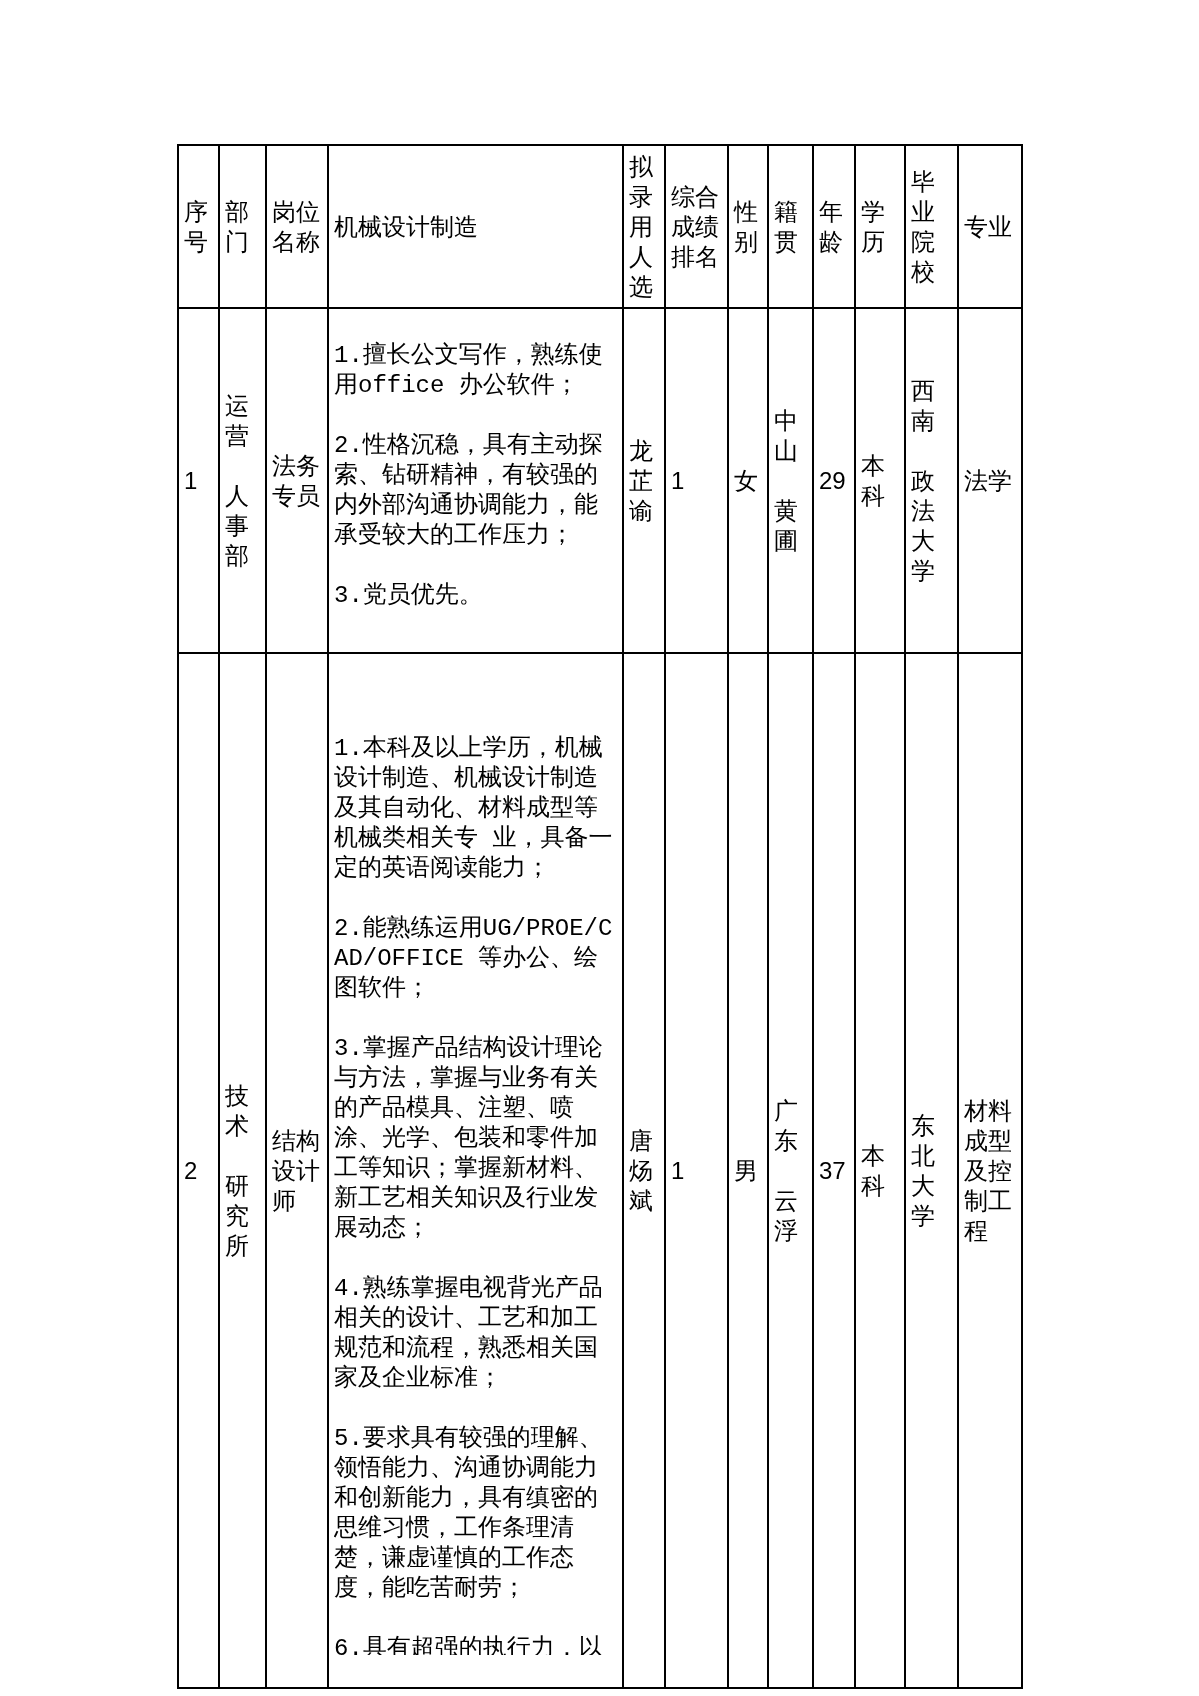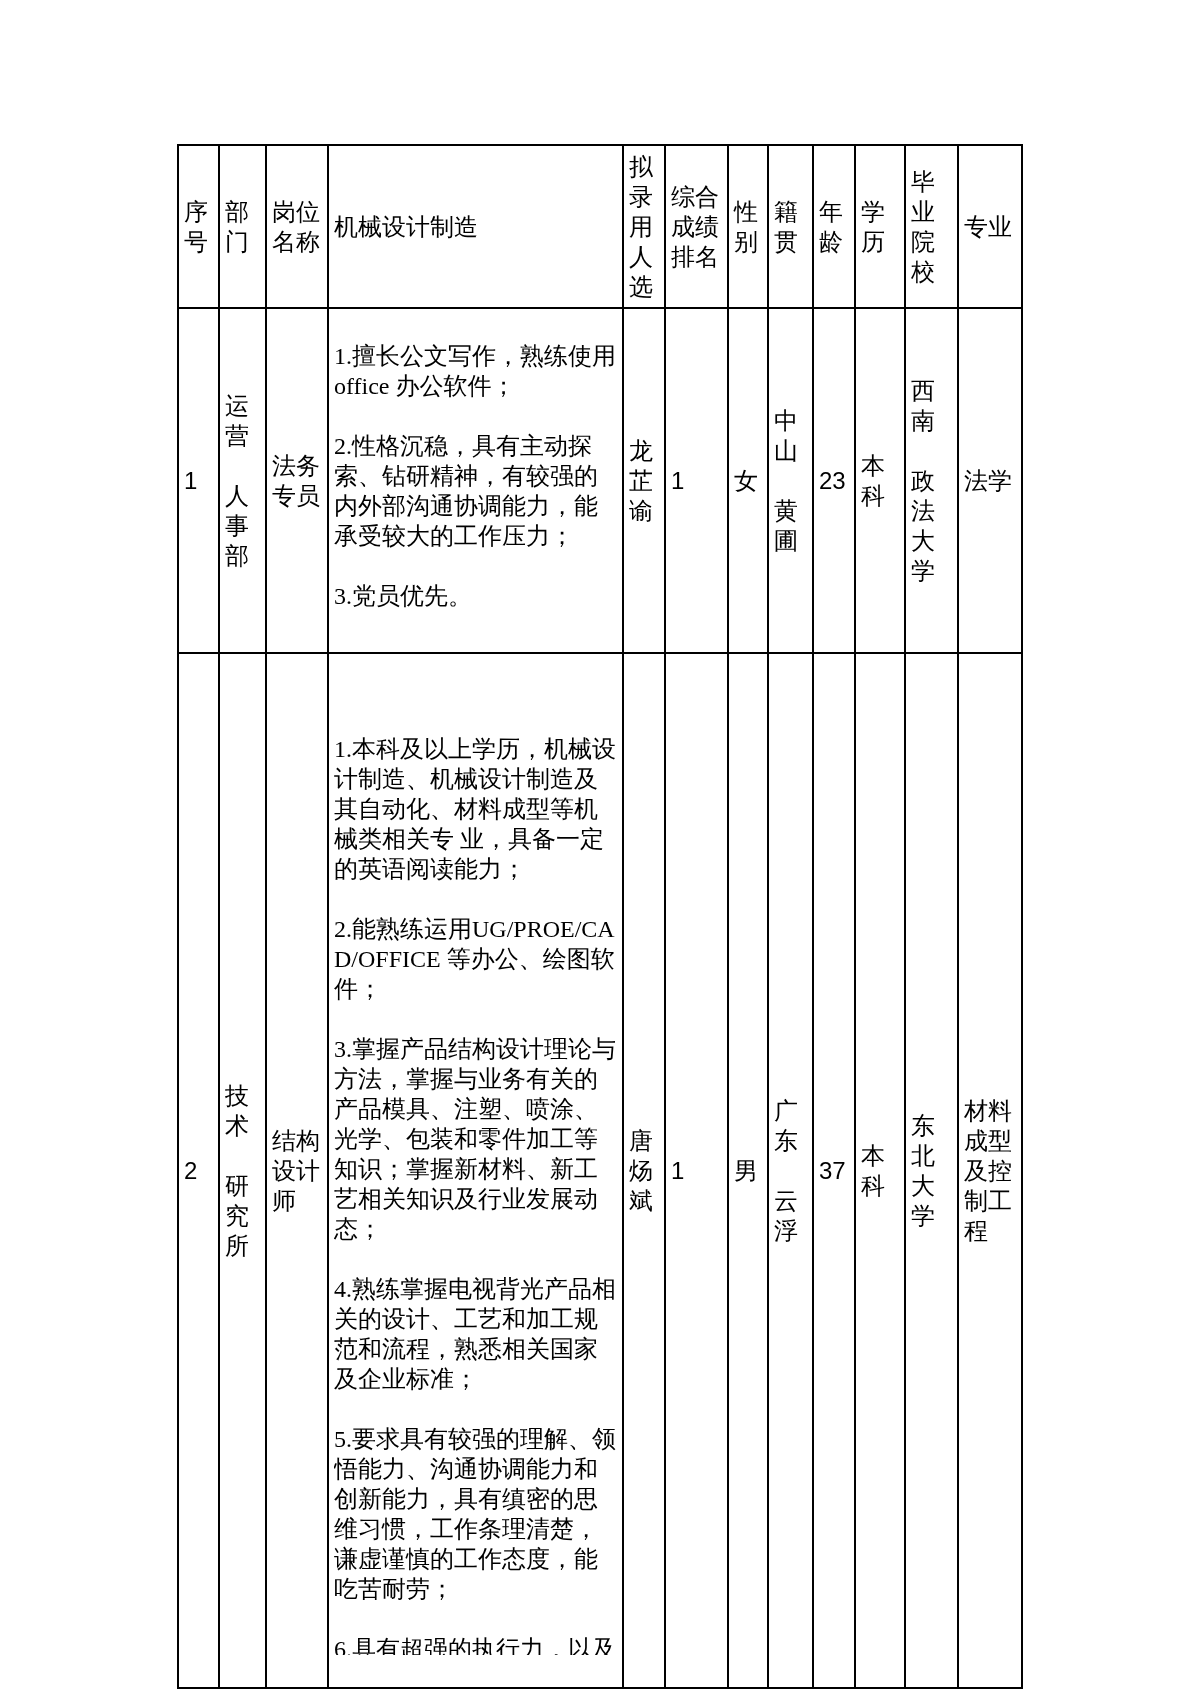--- a/index.html
+++ b/index.html
@@ -39,21 +39,21 @@
     word-break: break-all;
     overflow: hidden;
   }
   table.doc-table tr.hdr   { height: 163px; }
   table.doc-table tr.row-1 { height: 289px; }
   table.doc-table tr.row-2 { height: 931px; }
 
   
   td.req {
     vertical-align: top;
-    font-family: Liberation Serif, serif;
+    font-family: Liberation Mono, monospace;
     line-height: 29px;
     padding: 4px 5px;
   }
   td.req .clip { overflow: hidden; }
   tr.row-1 td.req .clip { height: 279px; }
   tr.row-2 td.req .clip { height: 921px; margin-top: 48px; }
 
   
   .num {
     font-family: "Liberation Sans", sans-serif;
@@ -131,21 +131,21 @@
       <td>龙
 芷
 谕</td>
       <td class="num">1</td>
       <td>女</td>
       <td>中
 山
 
 黄
 圃</td>
-      <td class="num">23</td>
+      <td class="num">29</td>
       <td>本
 科</td>
       <td>西
 南
 
 政
 法
 大
 学</td>
       <td>法学</td>

